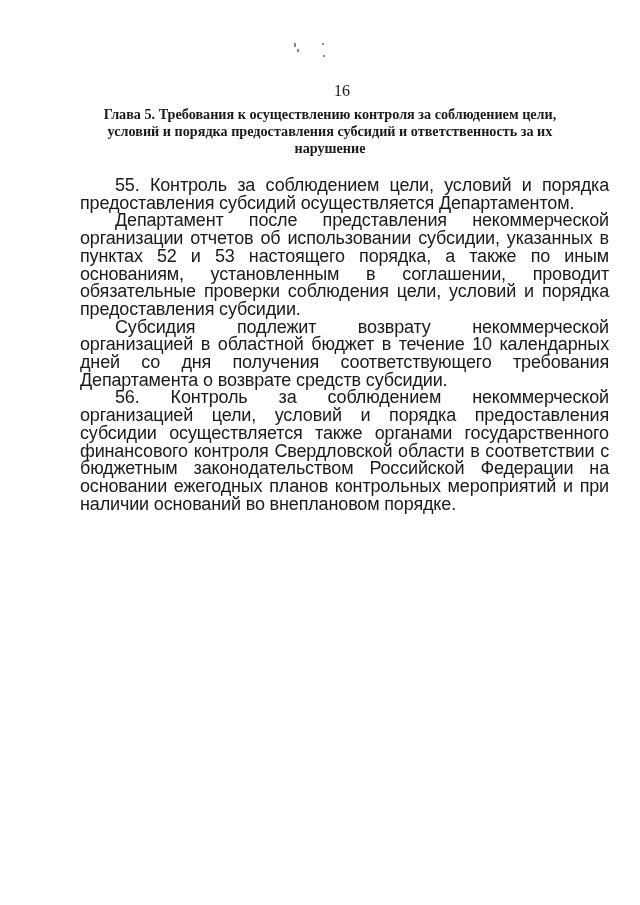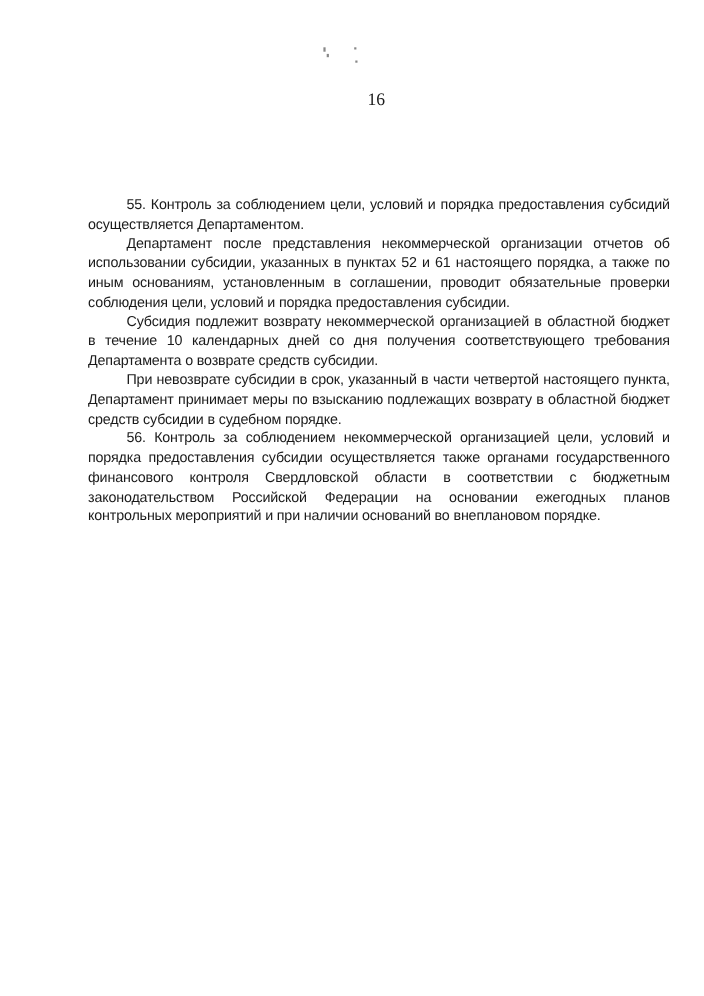--- a/index.html
+++ b/index.html
@@ -14,38 +14,38 @@
     position: absolute; top: 41px; left: 0; width: 100%;
     text-align: center; font-size: 16px; line-height: 20px; margin-left: 22px;
   }
   .chapter-title {
     position: absolute; top: 66px; left: 95px; width: 470px;
     text-align: center; font-weight: bold; font-size: 14.2px; line-height: 17px;
   }
   .body {
     position: absolute; top: 137px; left: 80px; width: 529px;
     font-family: "Liberation Sans", "DejaVu Sans", sans-serif;
-    font-size: 13px; line-height: 17.7px; text-align: justify;
+    font-size: 18px; line-height: 17.7px; text-align: justify;
     letter-spacing: -0.15px;
   }
   .para { text-indent: 35px; margin: 0; }
   .speck { position: absolute; background: #888; width: 2px; height: 2px; }
 </style>
 </head>
 <body>
 
 <div class="page">
   <div class="speck" style="left:294px;top:3px;height:4px;"></div>
   <div class="speck" style="left:297px;top:9px;height:3px;"></div>
   <div class="speck" style="left:322px;top:3px;"></div>
   <div class="speck" style="left:323px;top:15px;"></div>
 
   <div class="page-number">16</div>
 
+  <div class="chapter-title">Глава 5. Требования к осуществлению контроля за соблюдением цели, условий и порядка предоставления субсидий и ответственность за их нарушение</div>
 
   <div class="body">
     <p class="para">55. Контроль за соблюдением цели, условий и порядка предоставления субсидий осуществляется Департаментом.</p>
-    <p class="para">Департамент после представления некоммерческой организации отчетов об использовании субсидии, указанных в пунктах 52 и 61 настоящего порядка, а также по иным основаниям, установленным в соглашении, проводит обязательные проверки соблюдения цели, условий и порядка предоставления субсидии.</p>
+    <p class="para">Департамент после представления некоммерческой организации отчетов об использовании субсидии, указанных в пунктах 52 и 53 настоящего порядка, а также по иным основаниям, установленным в соглашении, проводит обязательные проверки соблюдения цели, условий и порядка предоставления субсидии.</p>
     <p class="para">Субсидия подлежит возврату некоммерческой организацией в областной бюджет в течение 10 календарных дней со дня получения соответствующего требования Департамента о возврате средств субсидии.</p>
-    <p class="para">При невозврате субсидии в срок, указанный в части четвертой настоящего пункта, Департамент принимает меры по взысканию подлежащих возврату в областной бюджет средств субсидии в судебном порядке.</p>
     <p class="para">56. Контроль за соблюдением некоммерческой организацией цели, условий и порядка предоставления субсидии осуществляется также органами государственного финансового контроля Свердловской области в соответствии с бюджетным законодательством Российской Федерации на основании ежегодных планов контрольных мероприятий и при наличии оснований во внеплановом порядке.</p>
   </div>
 </div>
 
 </body></html>

